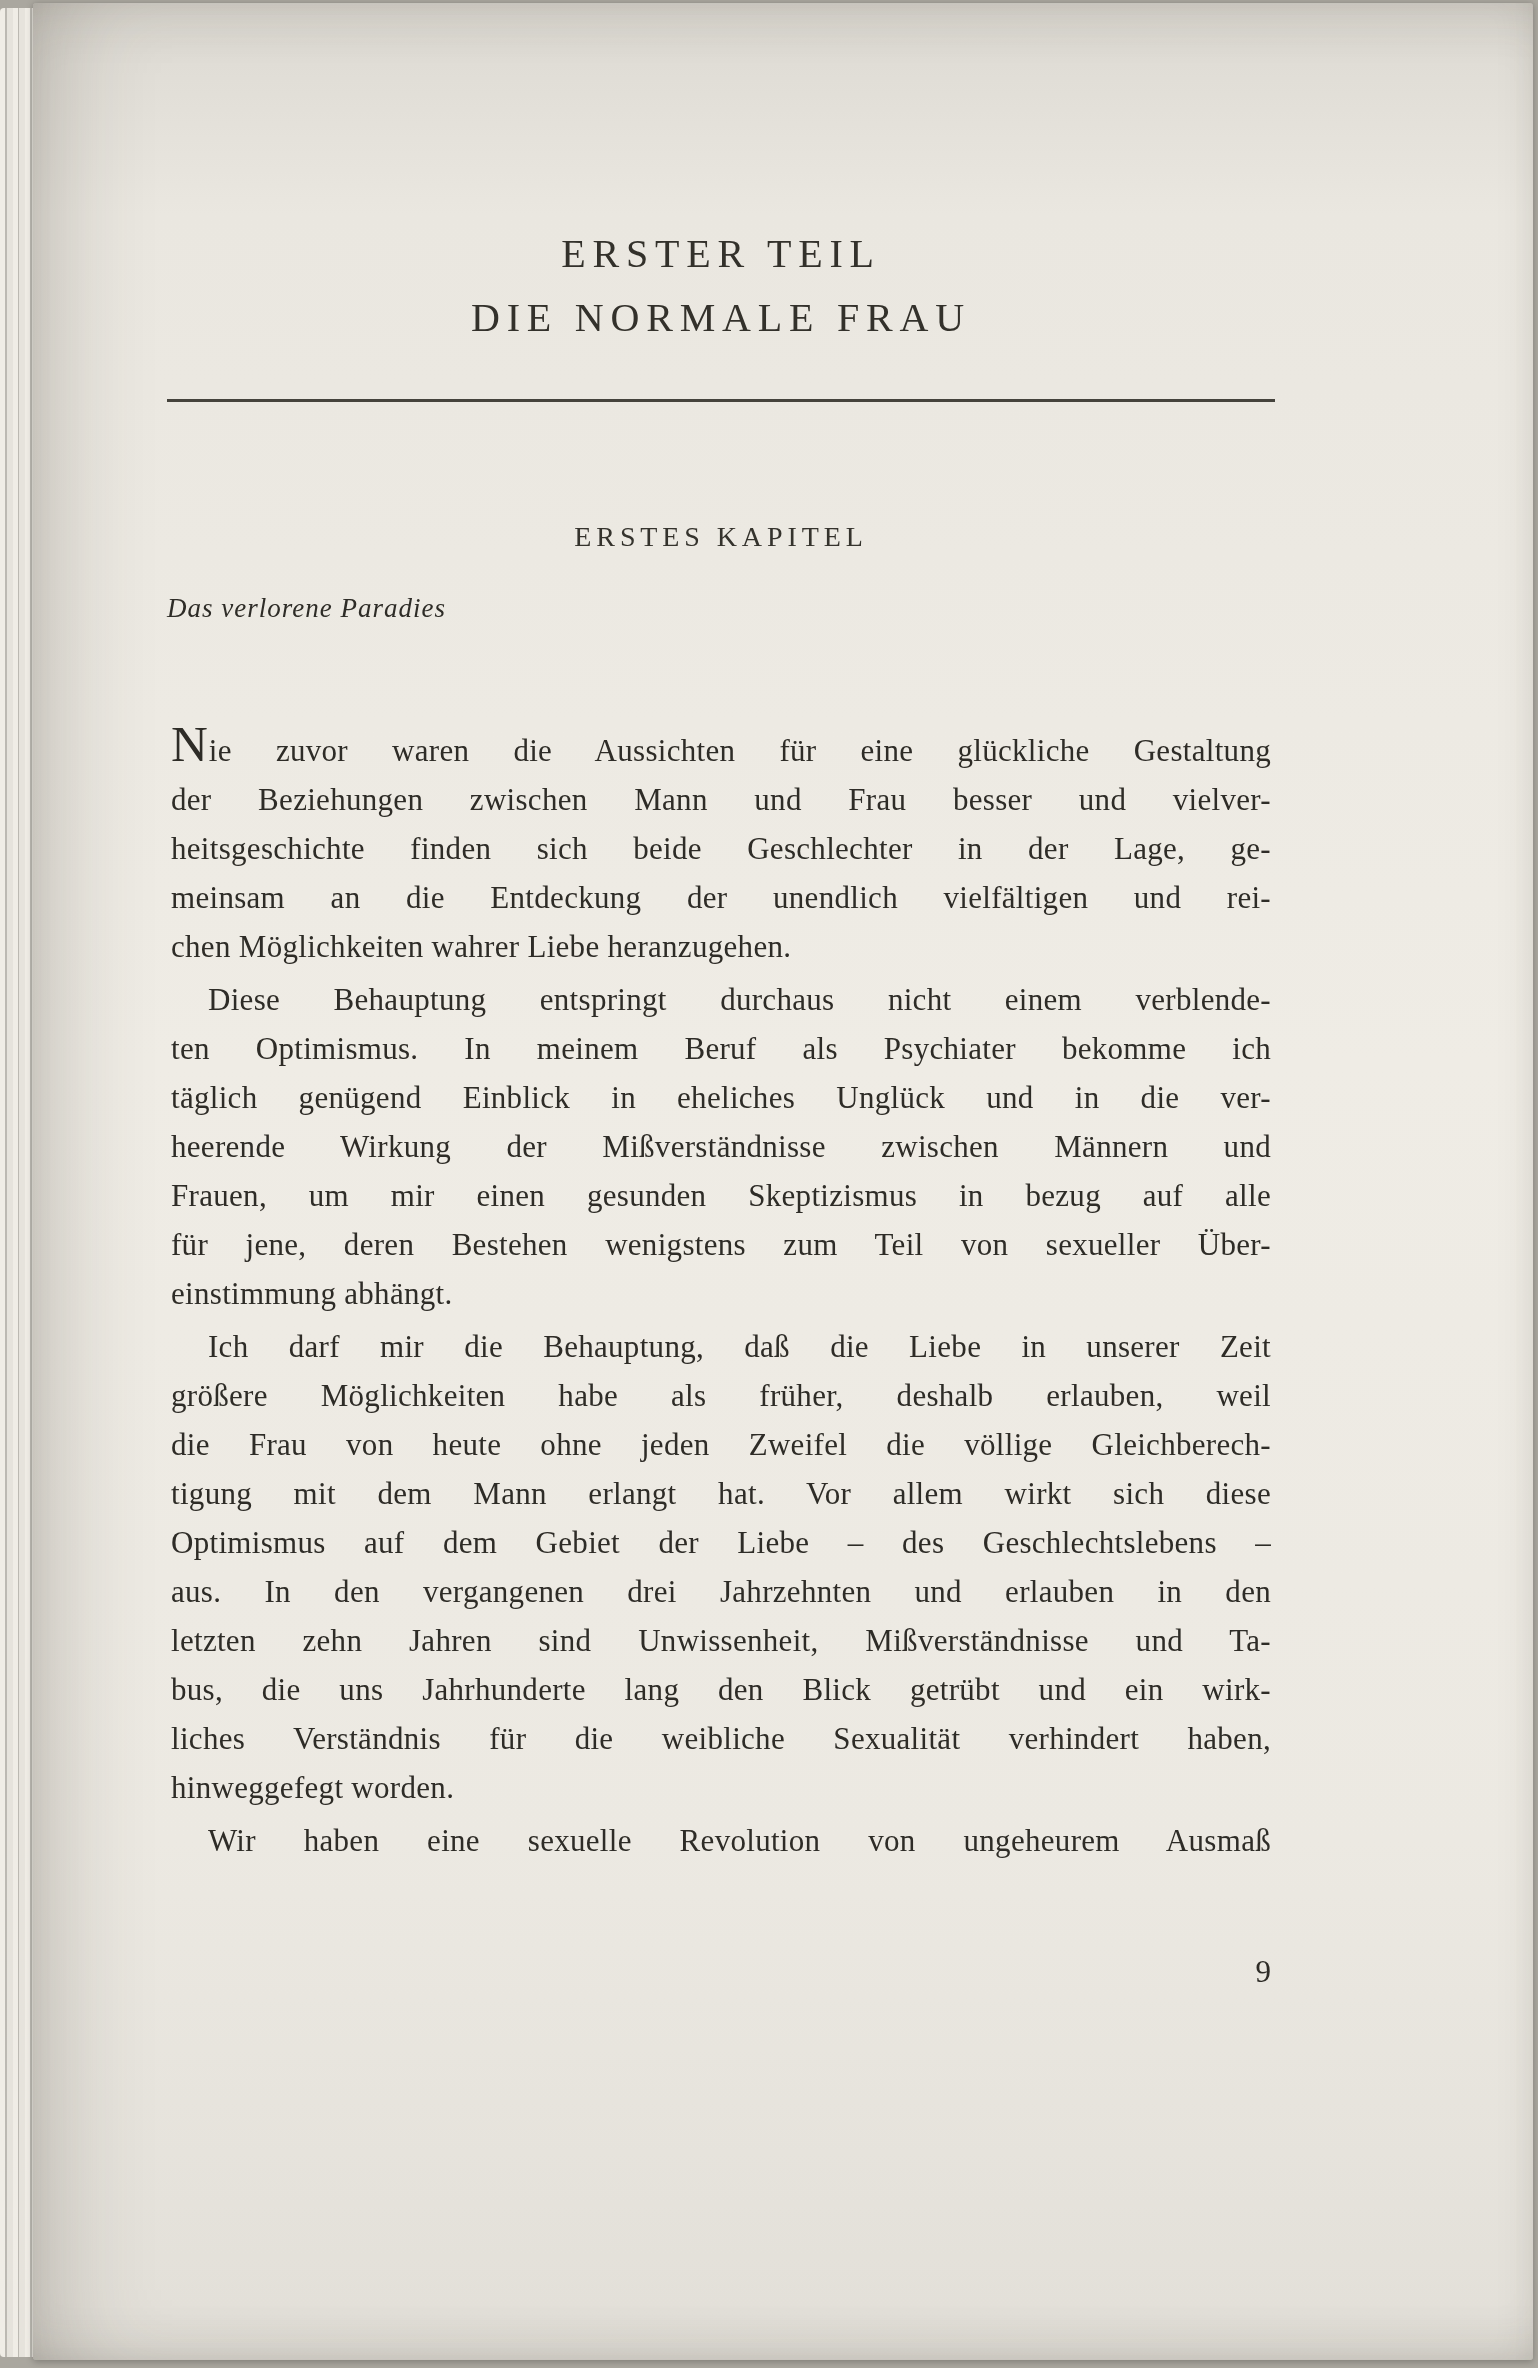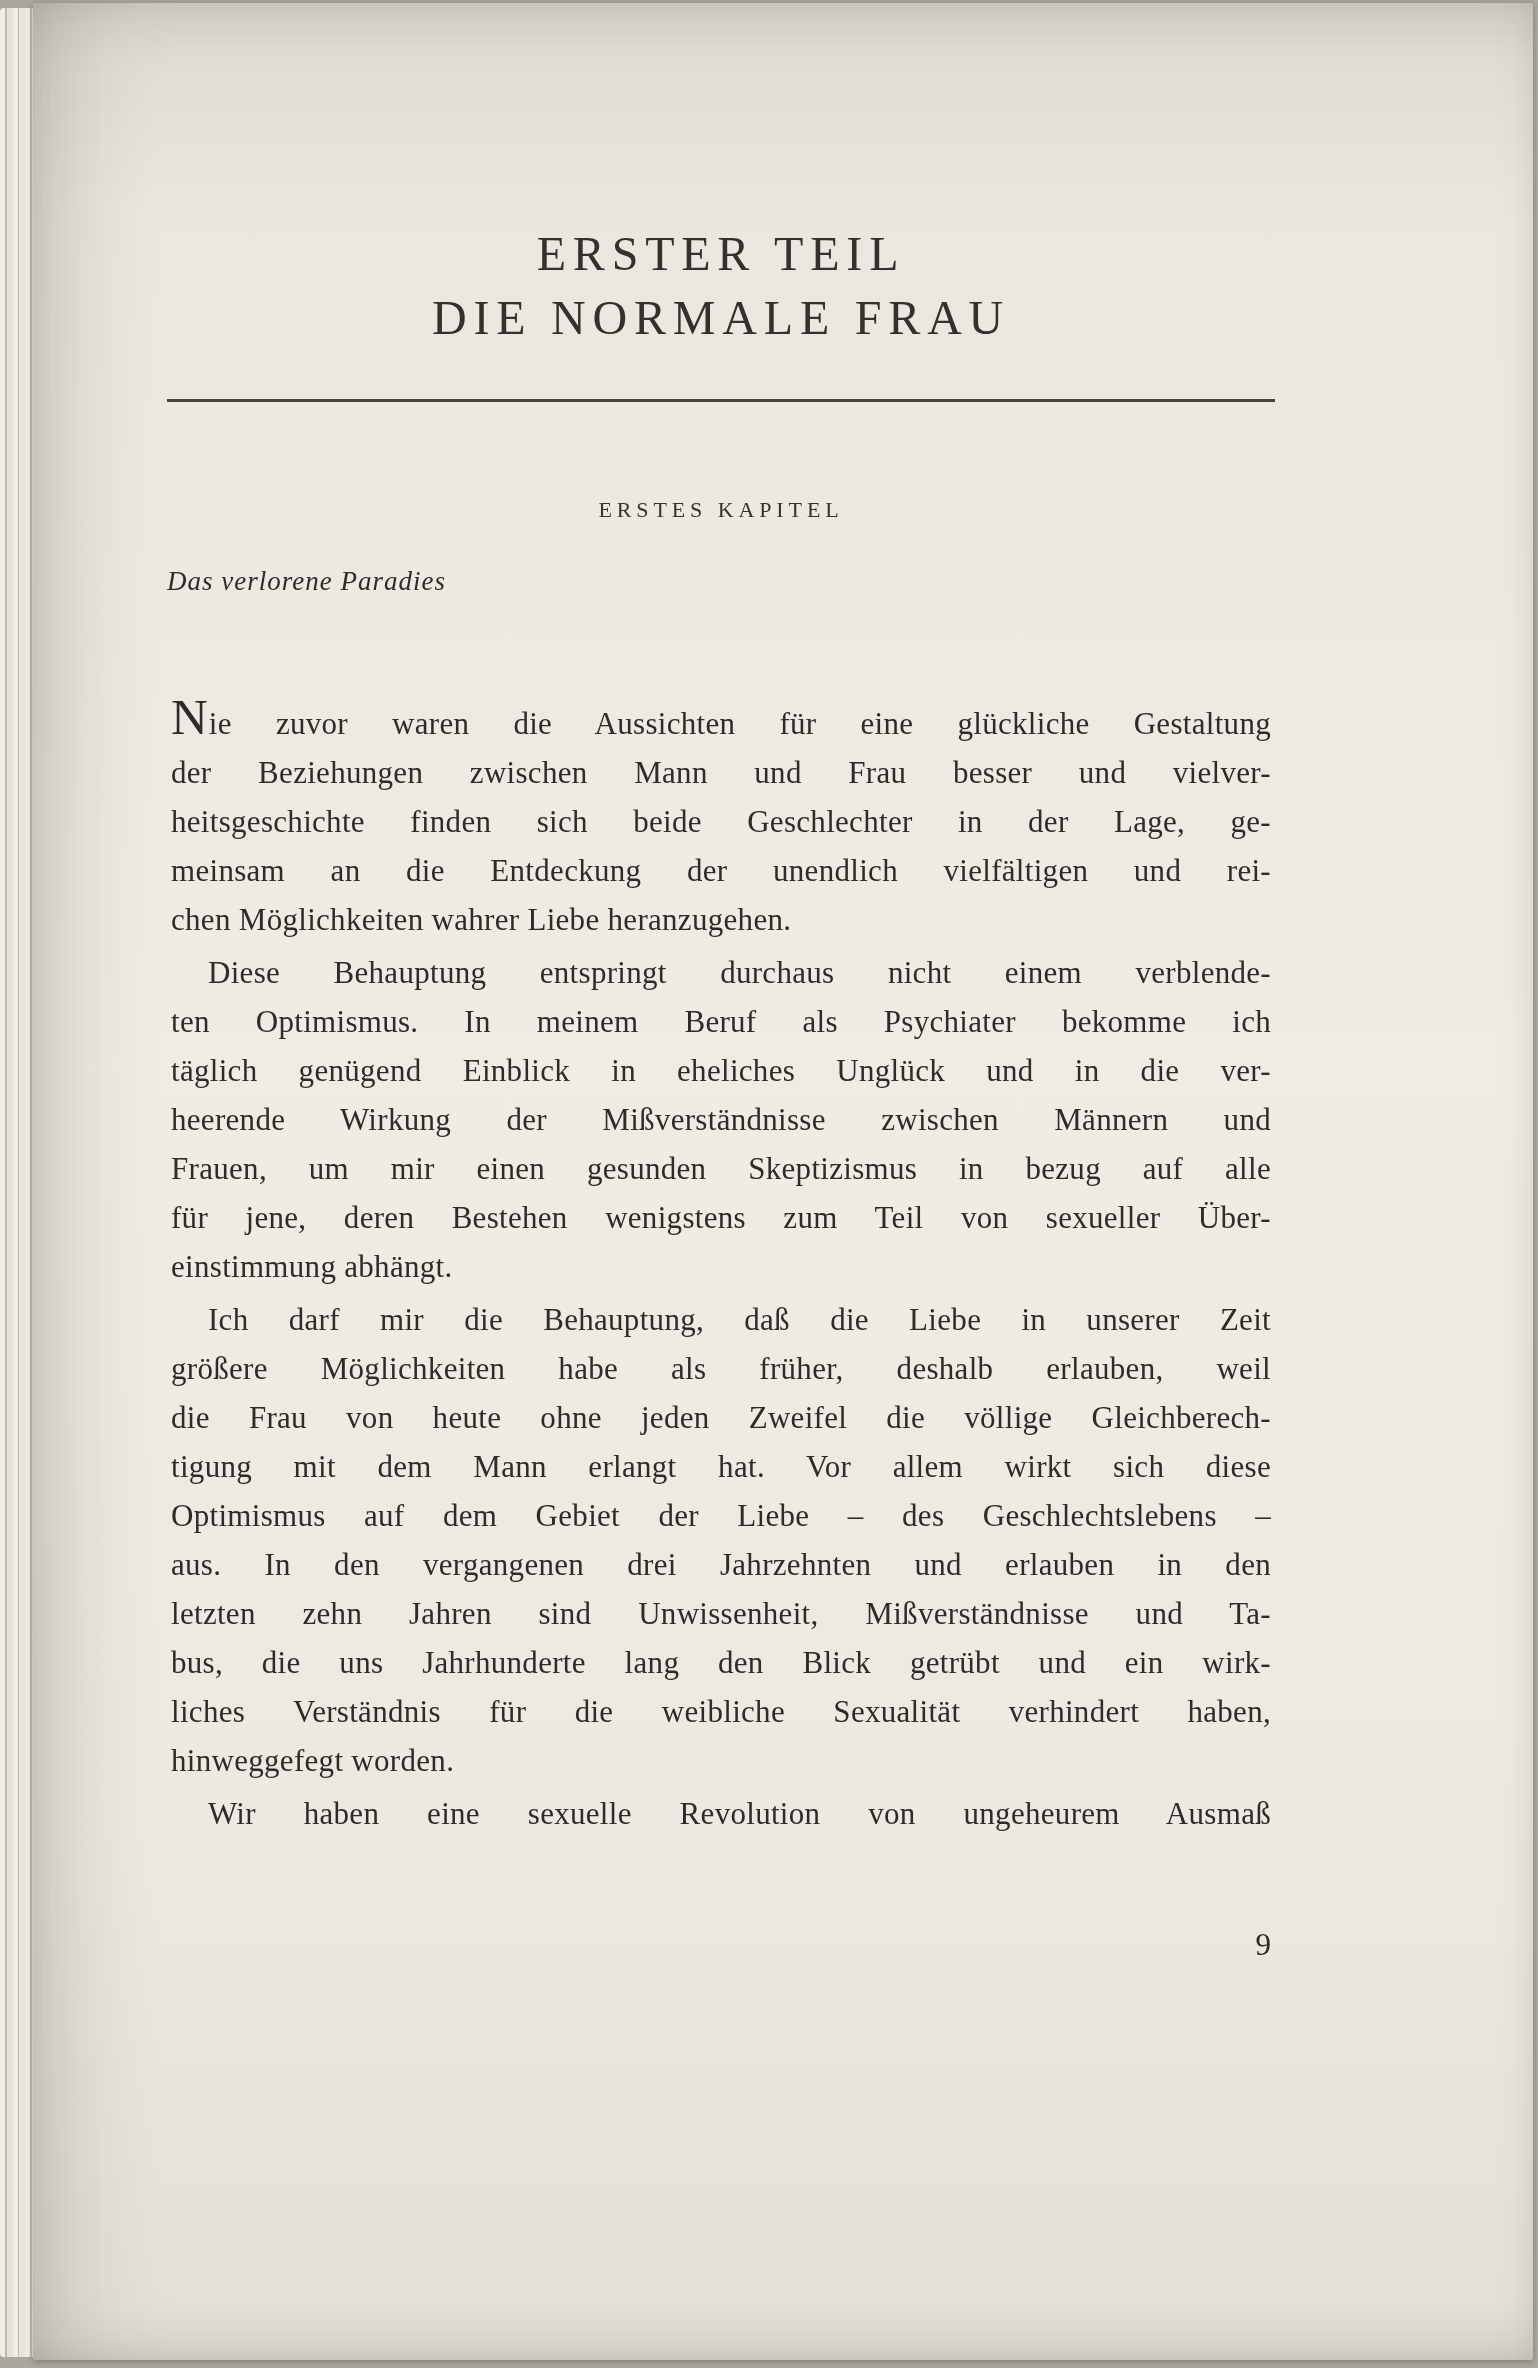--- a/index.html
+++ b/index.html
@@ -36,33 +36,33 @@
       inset -23px 0 49px -33px rgba(62,57,46,.14),
       inset 0 -35px 58px -39px rgba(62,57,46,.20),
       inset 0 43px 68px -47px rgba(62,57,46,.16),
       0 1.9px 7.8px rgba(0,0,0,.25);
   }
   .text-block{
     position:absolute;left:134px;top:219px;width:1108px;
   }
   .part-title{
     text-align:center;
-    font-size:48px;line-height:64px;
+    font-size:40px;line-height:64px;
     letter-spacing:6.8px;
     color:#33312b;
   }
   .rule{
     margin-top:49px;
     border-top:3.9px solid var(--rule);
     height:0;
   }
   .chapter-label{
-    margin-top:93px;
+    margin-top:120px;
     text-align:center;
-    font-size:22px;line-height:29px;
+    font-size:28px;line-height:29px;
     letter-spacing:4.9px;
     color:#35332d;
   }
   .chapter-title{
     margin-top:33px;
     font-style:italic;
     font-size:27px;line-height:49px;
     letter-spacing:1px;
   }
   .body{

